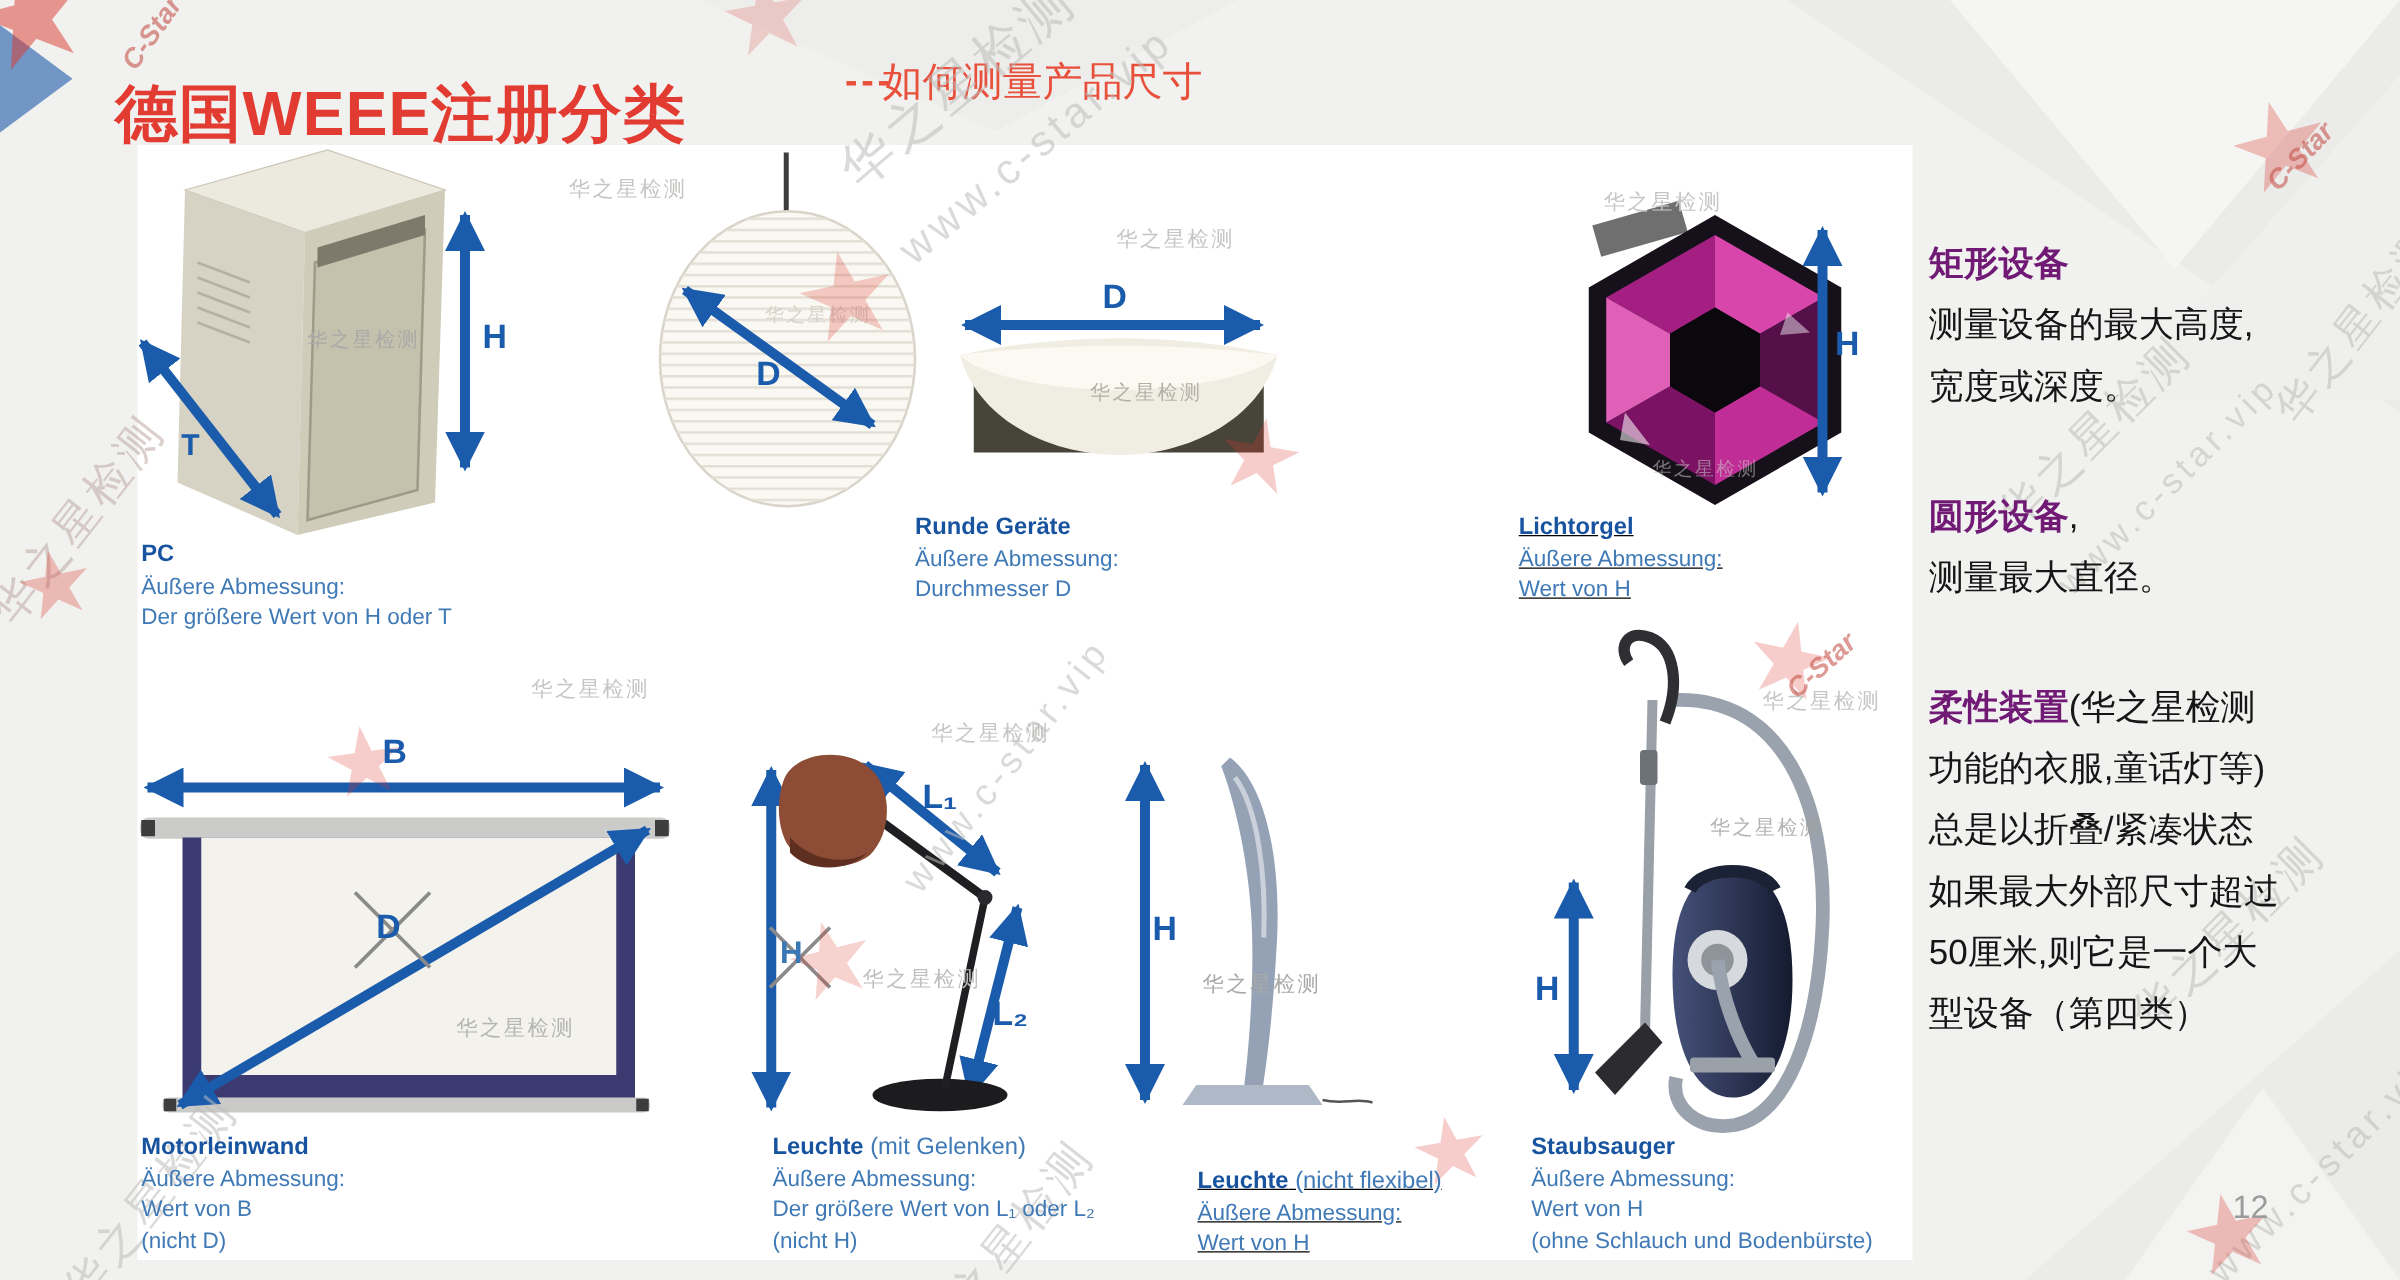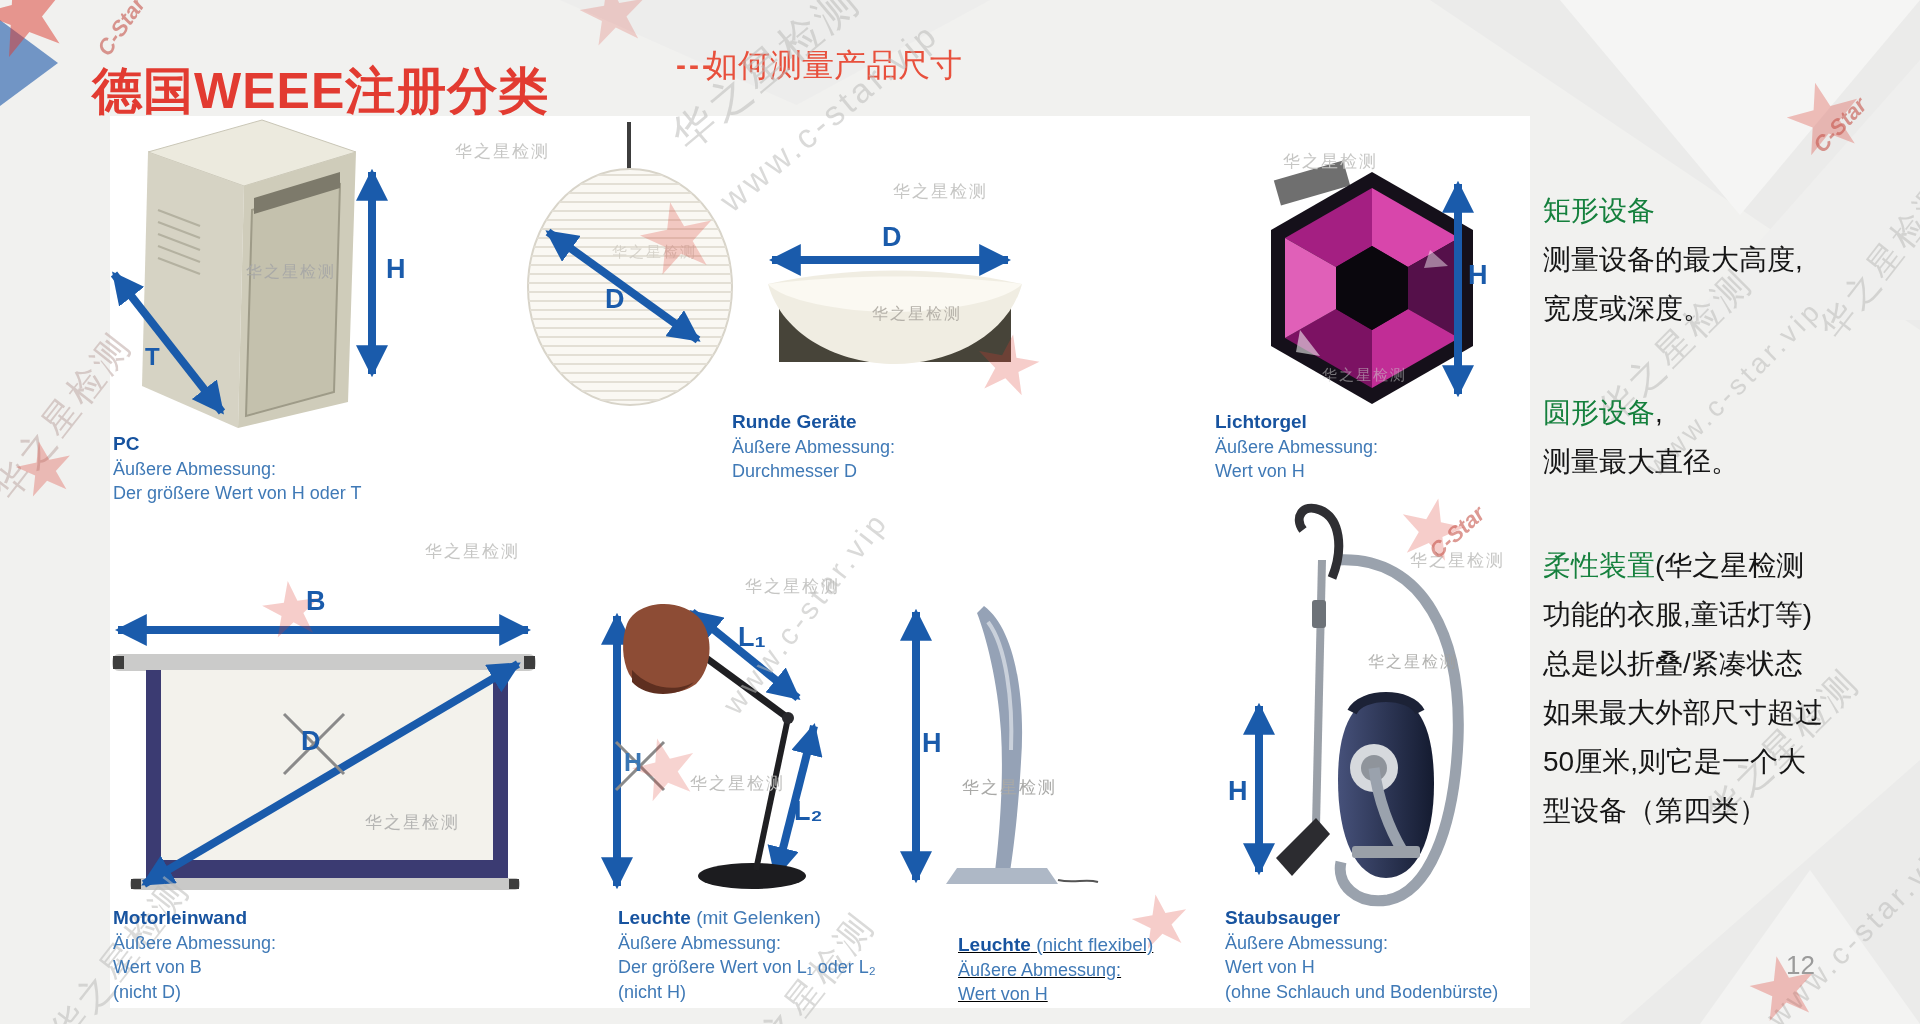--- a/index.html
+++ b/index.html
@@ -18,21 +18,21 @@
   .arr{stroke:#1a5bab;stroke-width:8;fill:none;marker-start:url(#ah);marker-end:url(#ah);}
   
   .dim{position:absolute;z-index:4;color:#1a5bab;font-weight:bold;font-size:27px;line-height:1;}
   
   .cap{position:absolute;z-index:4;width:470px;line-height:24.5px;}
   .cap .t{font-size:19px;font-weight:bold;color:#17539f;}
   .cap .t .rest{font-weight:normal;color:#3f79b6;}
   .cap .l{font-size:18px;color:#3f79b6;}
   
   .note{position:absolute;left:1543px;width:372px;z-index:4;color:#161616;font-size:28px;line-height:49px;}
-  .note .hd{font-weight:normal;color:#15803d;}
+  .note .hd{font-weight:bold;color:#701a75;}
   .note .hr{font-weight:normal;}
   
   .wm{position:absolute;z-index:3;color:#c6c6c4;font-size:17px;letter-spacing:2px;white-space:nowrap;pointer-events:none;}
   .wmr{position:absolute;z-index:3;color:rgba(188,188,186,.55);font-size:36px;letter-spacing:4px;white-space:nowrap;
        transform-origin:left top;pointer-events:none;}
   .star{position:absolute;z-index:3;color:#dd3b2f;pointer-events:none;line-height:1;}
   .cstar{position:absolute;z-index:3;color:rgba(198,85,75,.6);font-size:22px;font-style:italic;font-weight:bold;
          transform-origin:left top;pointer-events:none;}
   .pagenum{position:absolute;left:1786px;top:950px;z-index:5;font-size:26px;color:#9b9b9b;}
 </style>
@@ -190,21 +190,21 @@
     <div class="l">Äußere Abmessung:</div>
     <div class="l">Der größere Wert von H oder T</div>
   </div>
 
   <div class="cap" style="left:732px;top:410px;">
     <div class="t"><span>Runde Geräte</span></div>
     <div class="l">Äußere Abmessung:</div>
     <div class="l">Durchmesser D</div>
   </div>
 
-  <div class="cap" style="left:1215px;top:410px;">
+  <div class="cap" style="left:1215px;top:410px;text-decoration:underline;">
     <div class="t"><span>Lichtorgel</span></div>
     <div class="l">Äußere Abmessung:</div>
     <div class="l">Wert von H</div>
   </div>
 
   <div class="cap" style="left:113px;top:906px;">
     <div class="t"><span>Motorleinwand</span></div>
     <div class="l">Äußere Abmessung:</div>
     <div class="l">Wert von B</div>
     <div class="l">(nicht D)</div>

